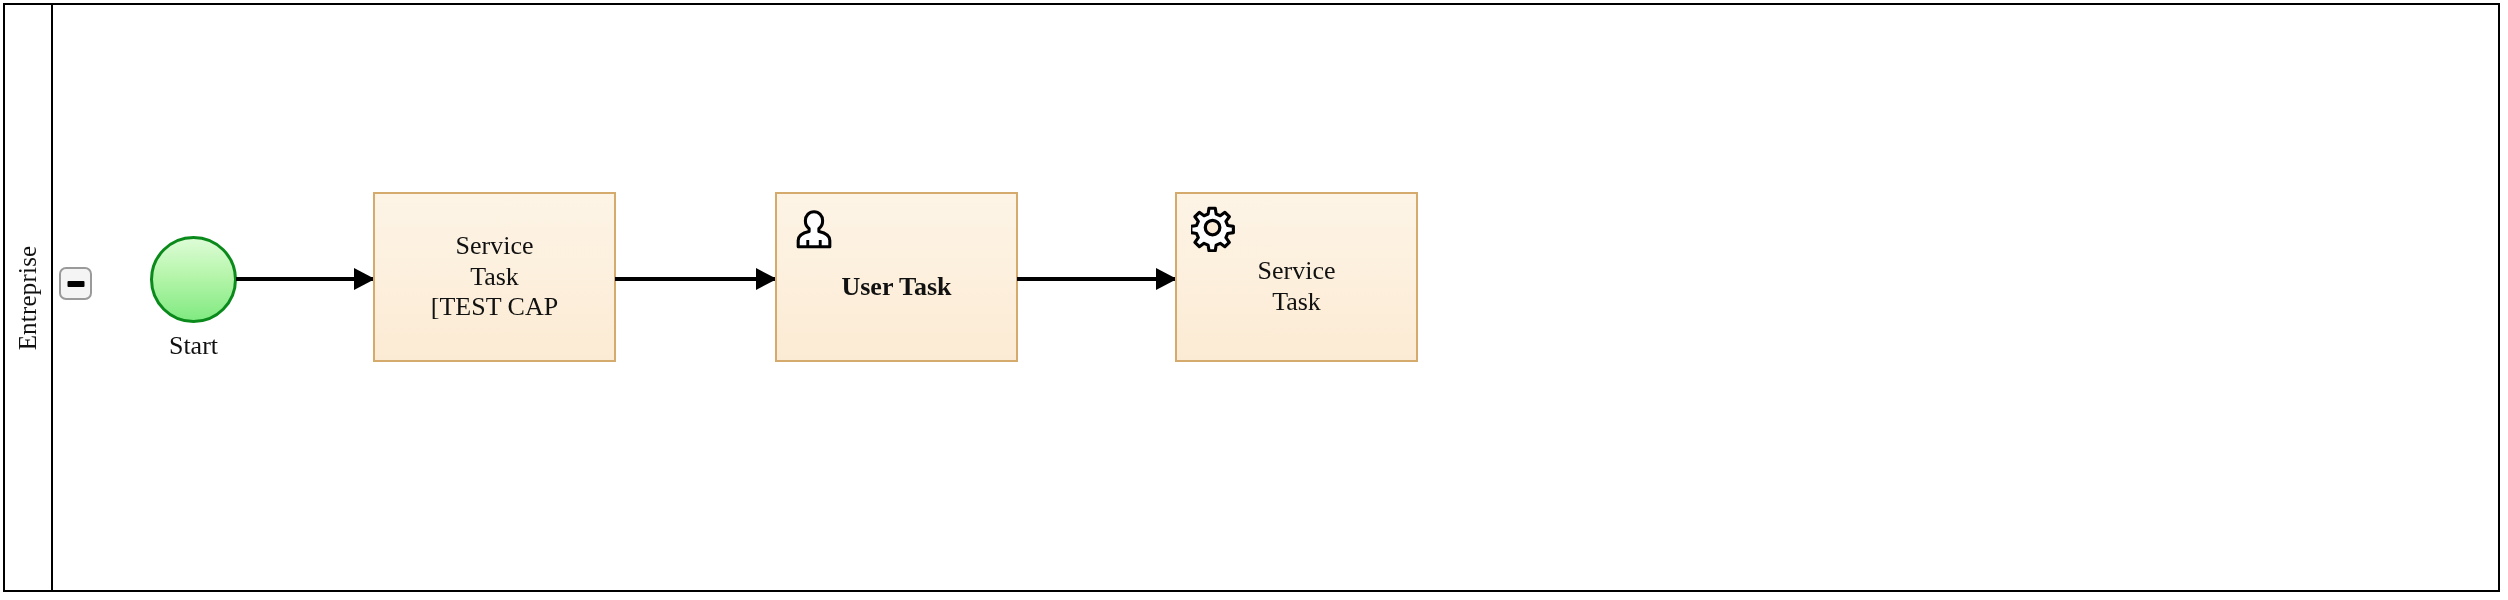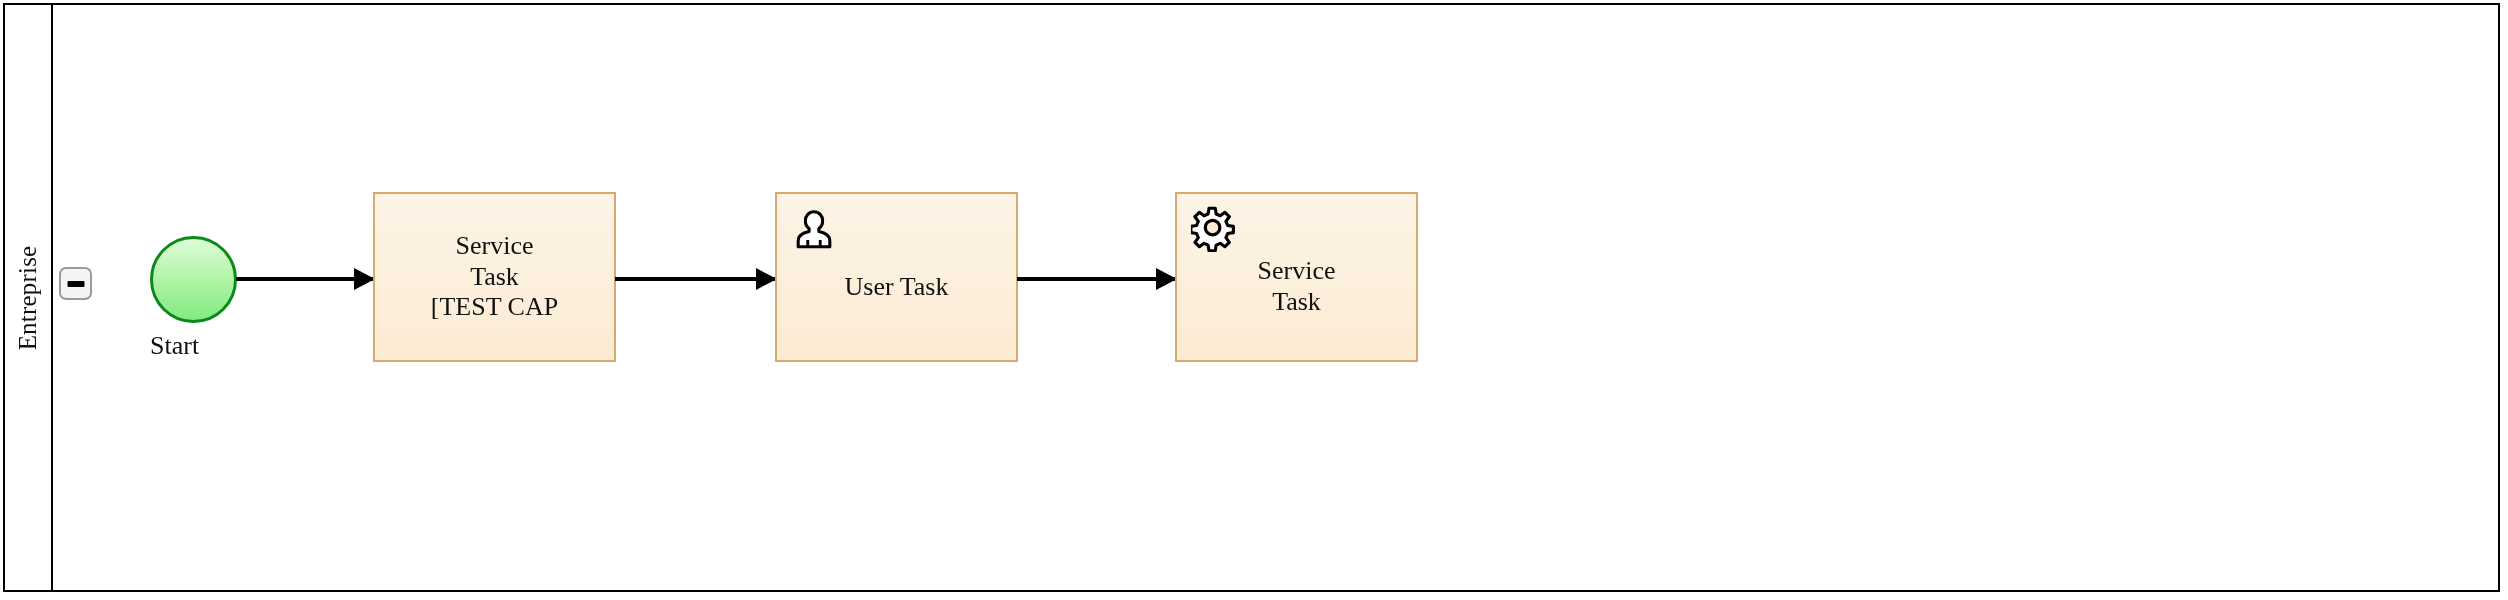--- a/index.html
+++ b/index.html
@@ -100,21 +100,21 @@
     border-radius: 50%;
     border: 3px solid #0b8a1c;
     box-sizing: border-box;
     background: linear-gradient(to bottom, #ddfcd6 0%, #b6f5ab 45%, #81ea81 100%);
   }
   .start-label {
     position: absolute;
     left: 150px;
     top: 331px;
     width: 87px;
-    text-align: left;
+    text-align: center;
     font-size: 26px;
     color: #111111;
   }
 
   
   .task {
     position: absolute;
     top: 192px;
     width: 243px;
     height: 170px;
@@ -142,21 +142,21 @@
   .task-icon {
     position: absolute;
     left: 14px;
     top: 12px;
     width: 46px;
     height: 46px;
   }
   .task-icon svg { display: block; width: 100%; height: 100%; }
 
   #task-1 { left: 373px; }
-  #task-2 { left: 775px; }
+  #task-2 { left: 775px; font-weight: bold; }
   #task-3 { left: 1175px; }
 
   
   .flow {
     position: absolute;
     height: 4px;
     background: #000000;
   }
   .flow .head {
     position: absolute;

